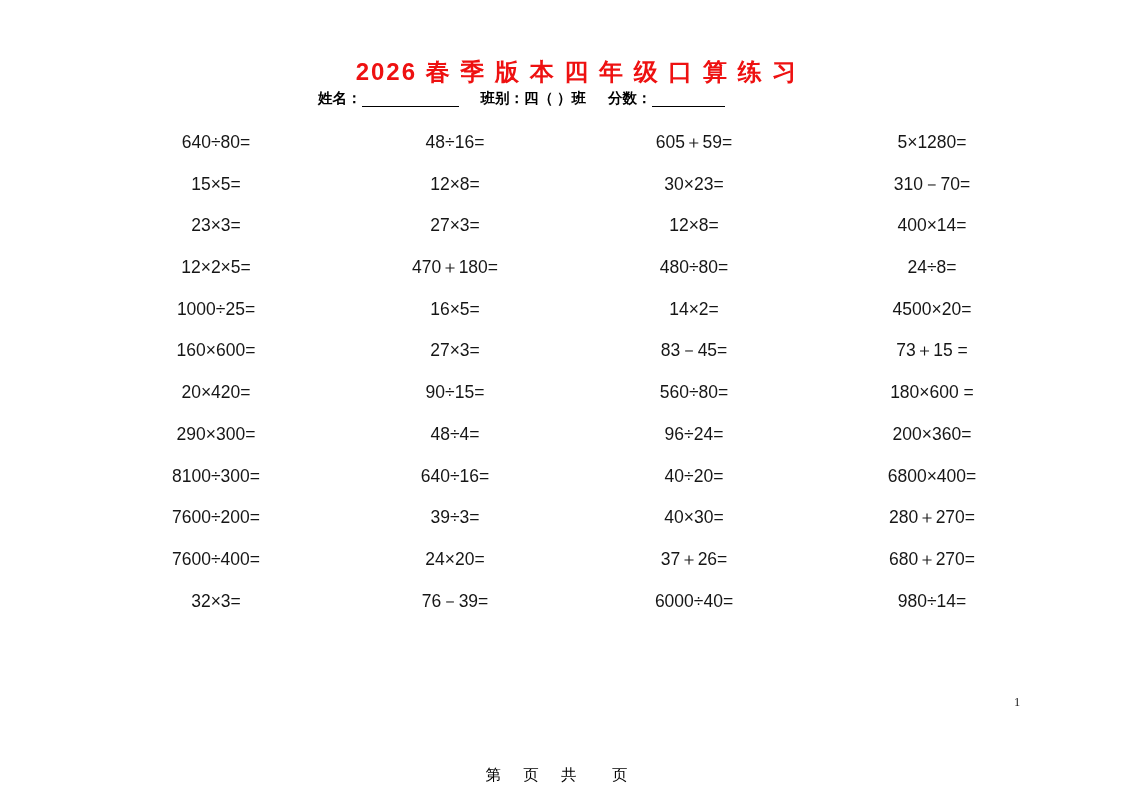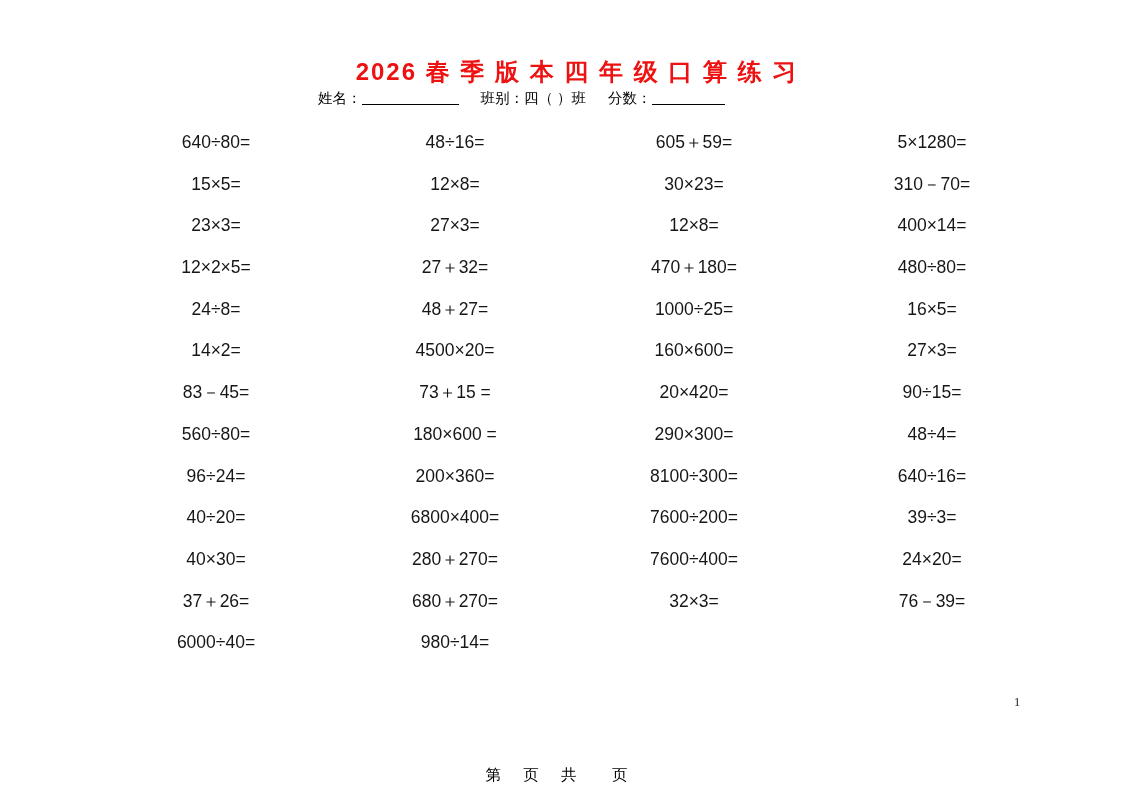--- a/index.html
+++ b/index.html
@@ -24,23 +24,23 @@
     font-size: 24px;
     font-weight: bold;
     letter-spacing: 2px;
     white-space: pre;
   }
   .header-info {
     position: absolute;
     left: 318px;
     top: 89px;
     display: flex;
-    align-items: flex-start;
+    align-items: center;
     font-size: 14.5px;
-    font-weight: normal;
+    font-weight: bold;
     color: #000000;
     height: 19px;
   }
   .blank {
     display: inline-block;
     border-bottom: 1.6px solid #000000;
     height: 15px;
   }
   .blank.name { width: 97px; margin-right: 22px; }
   .blank.score { width: 73px; }
@@ -102,25 +102,23 @@
       <div class="problem-cell">5×1280=</div>
       <div class="problem-cell">15×5=</div>
       <div class="problem-cell">12×8=</div>
       <div class="problem-cell">30×23=</div>
       <div class="problem-cell">310－70=</div>
       <div class="problem-cell">23×3=</div>
       <div class="problem-cell">27×3=</div>
       <div class="problem-cell">12×8=</div>
       <div class="problem-cell">400×14=</div>
       <div class="problem-cell">12×2×5=</div>
-      <div class="problem-cell">27＋32=</div>
       <div class="problem-cell">470＋180=</div>
       <div class="problem-cell">480÷80=</div>
       <div class="problem-cell">24÷8=</div>
-      <div class="problem-cell">48＋27=</div>
       <div class="problem-cell">1000÷25=</div>
       <div class="problem-cell">16×5=</div>
       <div class="problem-cell">14×2=</div>
       <div class="problem-cell">4500×20=</div>
       <div class="problem-cell">160×600=</div>
       <div class="problem-cell">27×3=</div>
       <div class="problem-cell">83－45=</div>
       <div class="problem-cell">73＋15 =</div>
       <div class="problem-cell">20×420=</div>
       <div class="problem-cell">90÷15=</div>

